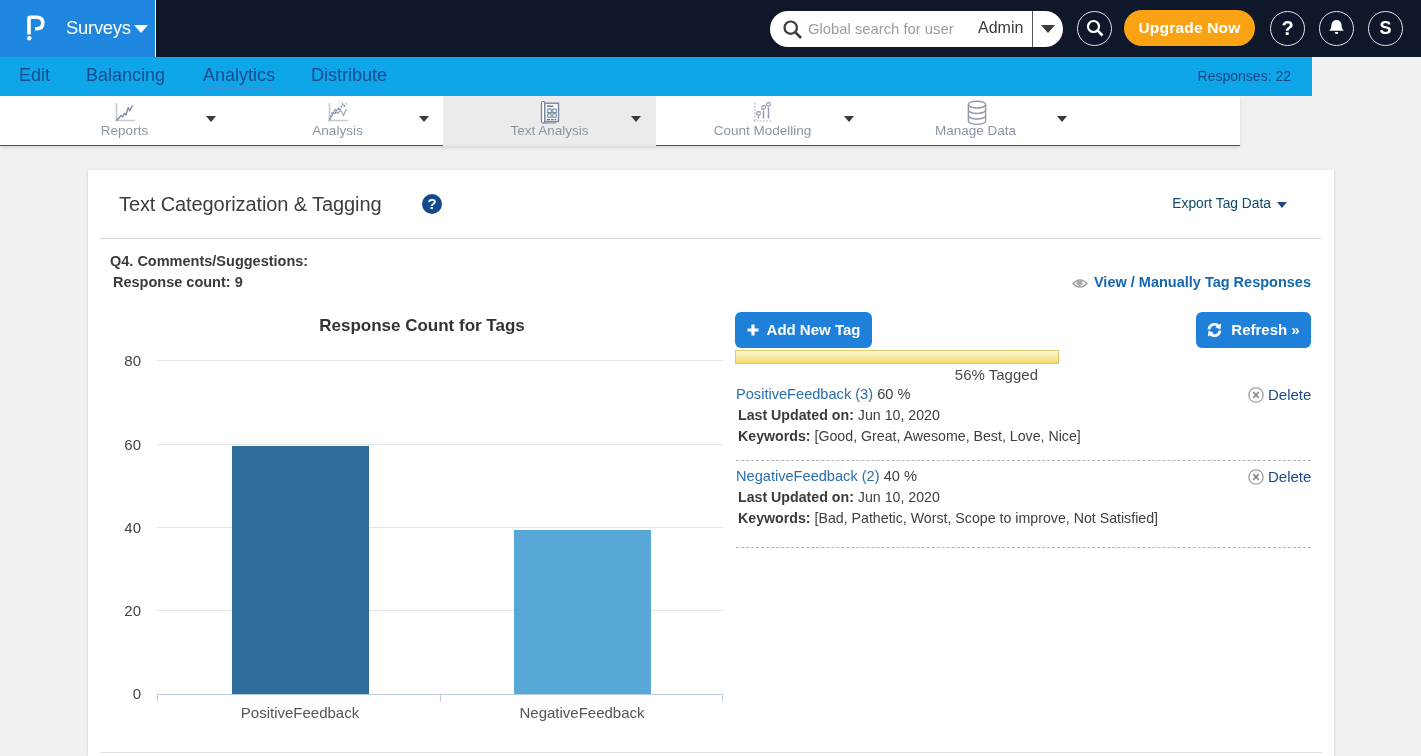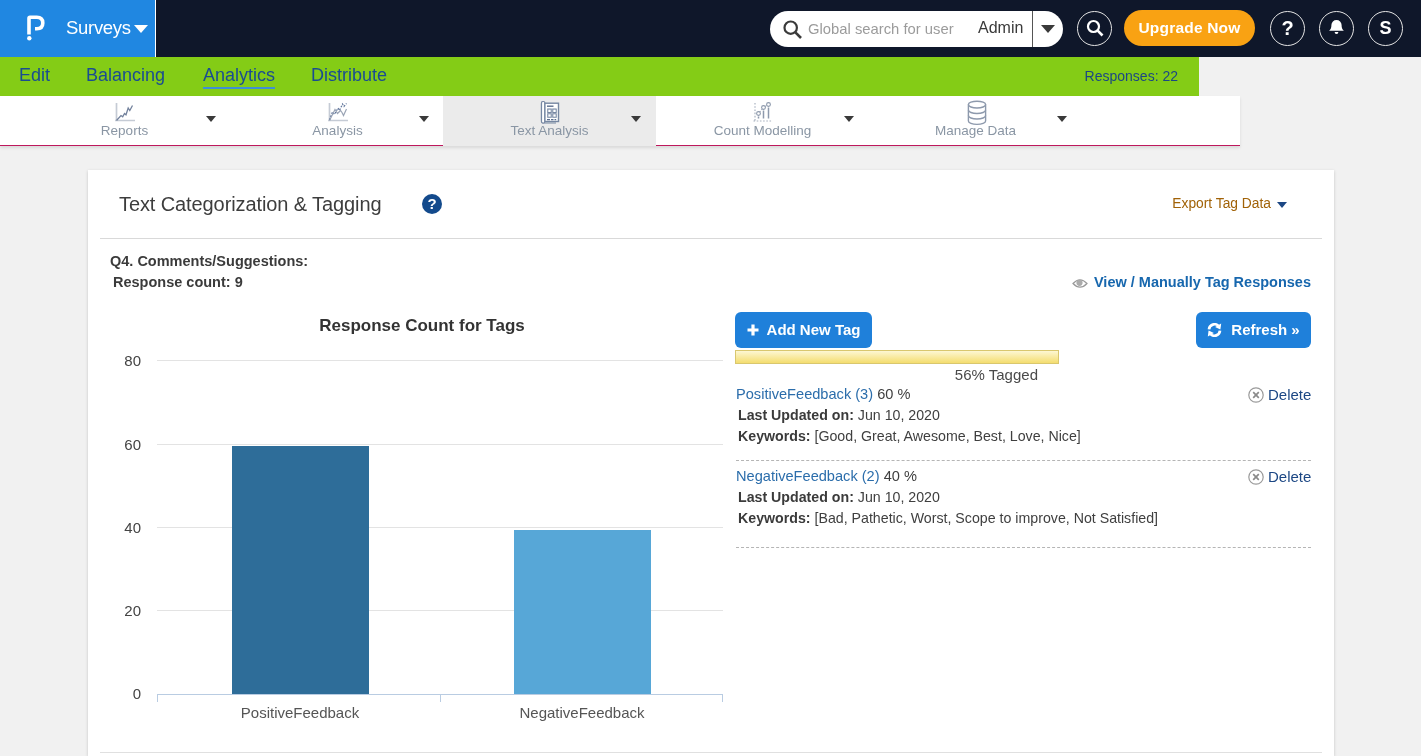--- a/index.html
+++ b/index.html
@@ -16,37 +16,37 @@
 .crumbs .ms { color:#5c9cd6; }
 .searchpill { position:absolute; left:770px; top:11px; width:293px; height:36px; background:#fff; border-radius:18px; }
 .searchpill .ph { position:absolute; left:38px; top:10px; font-size:14.8px; color:#9b9b9b; }
 .searchpill .admin { position:absolute; left:208px; top:8px; font-size:16px; color:#3a3a3a; }
 .searchpill .vline { position:absolute; left:262px; top:0; width:1px; height:36px; background:#555; }
 .searchpill .caret { position:absolute; left:271px; top:14px; width:0; height:0; border-left:7px solid transparent; border-right:7px solid transparent; border-top:8px solid #3a3a3a; }
 .circ { position:absolute; width:35px; height:35px; border:1.5px solid #e4e4e4; border-radius:50%; top:11px; color:#fff; text-align:center; }
 .upgrade { position:absolute; left:1124px; top:10px; width:131px; height:36px; background:#f9a213; border-radius:18px; color:#fff; font-size:15.5px; letter-spacing:0.2px; font-weight:bold; text-align:center; line-height:36px; }
 
 
-.nav2 { position:absolute; left:0; top:57px; width:1199px; height:39px; background:#84cc16; }
+.nav2 { position:absolute; left:0; top:57px; width:1312px; height:39px; background:#0ea5e9; }
 .nav2 a { position:absolute; top:8px; font-size:18px; color:#1a4c92; text-decoration:none; }
 .nav2 .resp { position:absolute; right:21px; top:11px; font-size:14px; color:#1c4784; }
 
 
 .toolbar { position:absolute; left:0; top:96px; width:1240px; height:50px; background:#fff; border-bottom:1px solid #be185d; box-shadow:0 2px 3px rgba(0,0,0,0.10); }
 .tab { position:absolute; top:0; width:213px; height:50px; text-align:center; }
 .tab.sel { background:#ebebeb; }
 .tab .lbl { position:absolute; width:100%; top:27px; font-size:13.5px; color:#8a96a4; }
 .tab .ic { position:absolute; left:50%; margin-left:-12px; top:4px; }
 .tab .tcaret { position:absolute; top:20px; width:0; height:0; border-left:5.5px solid transparent; border-right:5.5px solid transparent; border-top:6.5px solid #3a3a3a; }
 
 
 .card { position:absolute; left:88px; top:170px; width:1246px; height:586px; background:#fff; box-shadow:0 1px 3px rgba(0,0,0,0.18); }
 .cardhead { position:absolute; left:31px; top:23px; font-size:20px; letter-spacing:-0.1px; color:#3d3d3d; }
 .qcirc { position:absolute; left:334px; top:24px; width:20px; height:20px; background:#134a8c; border-radius:50%; color:#fff; font-size:15px; font-weight:bold; text-align:center; line-height:20px; }
-.export { position:absolute; right:47px; top:26px; font-size:13.8px; color:#a16207; }
+.export { position:absolute; right:47px; top:26px; font-size:13.8px; color:#0c4a6e; }
 .export .ecaret { display:inline-block; width:0; height:0; border-left:5px solid transparent; border-right:5px solid transparent; border-top:6px solid #1c4784; margin-left:6px; }
 .hrule { position:absolute; left:12px; top:68px; width:1222px; height:0; border-top:1px solid #d9d9d9; }
 .q4 { position:absolute; left:22px; top:83px; font-size:14.5px; font-weight:bold; color:#3b3b3b; }
 .rc { position:absolute; left:25px; top:104px; font-size:14.5px; font-weight:bold; color:#3b3b3b; }
 .viewlink { position:absolute; right:23px; top:104px; font-size:14.5px; font-weight:bold; color:#1767ae; }
 .botrule { position:absolute; left:12px; top:582px; width:1222px; height:0; border-top:1px solid #e0e0e0; }
 
 
 .chart { position:absolute; left:0; top:130px; width:740px; height:456px; }
 

